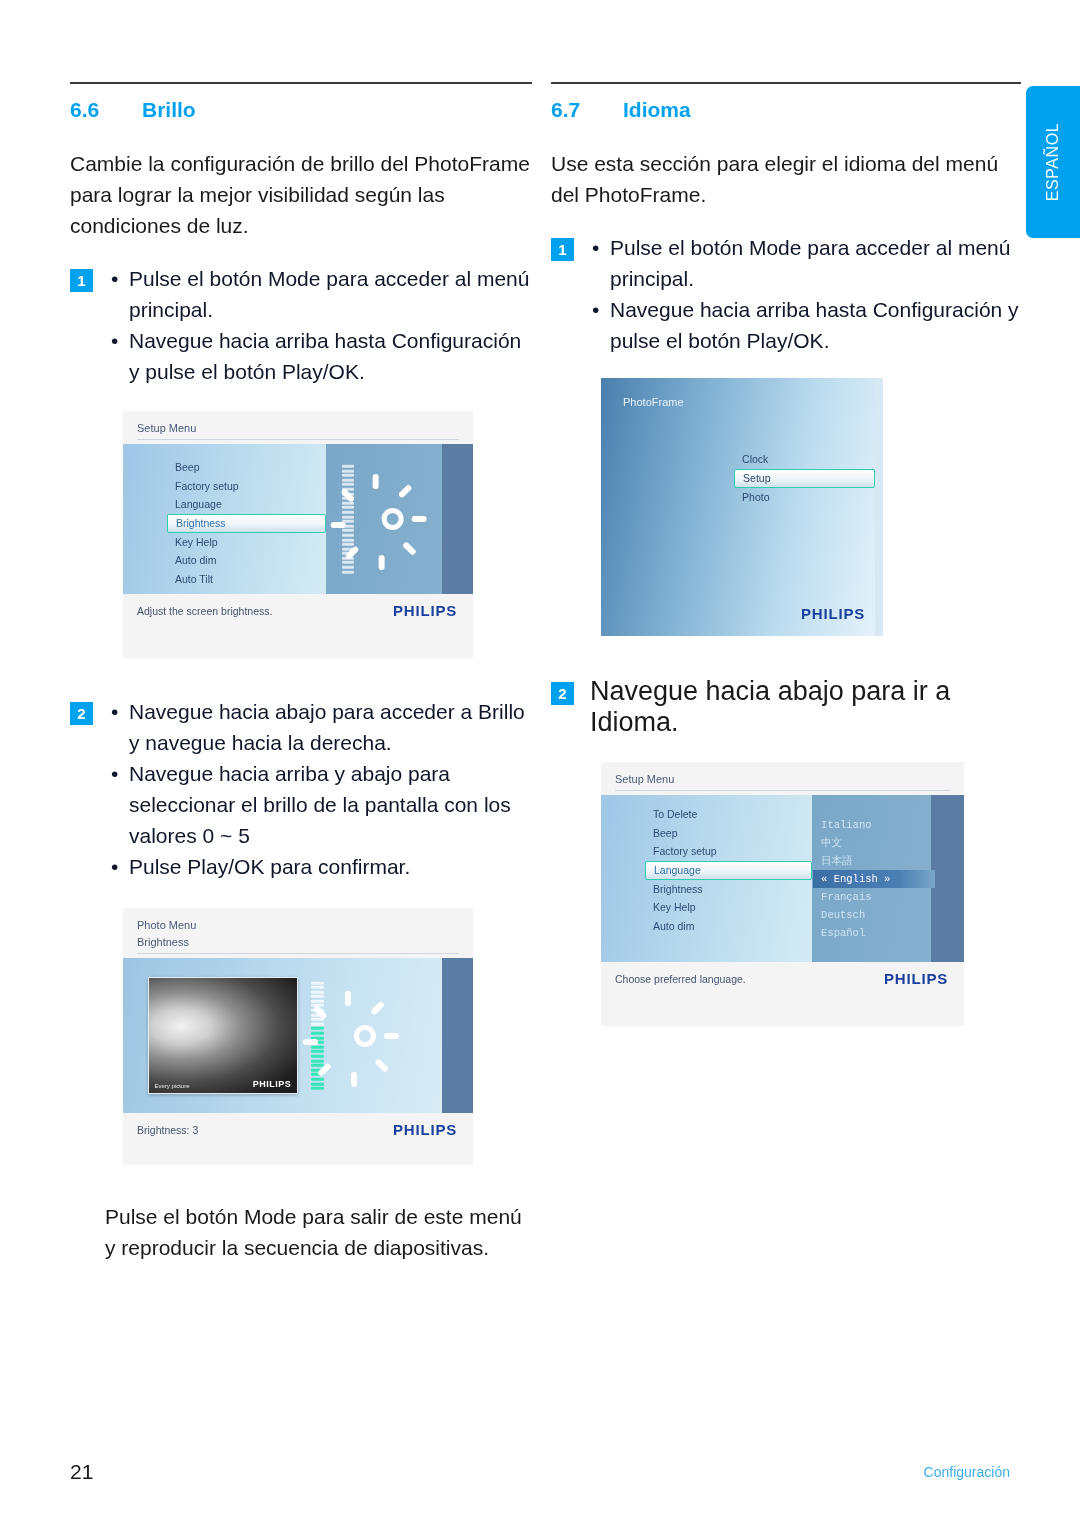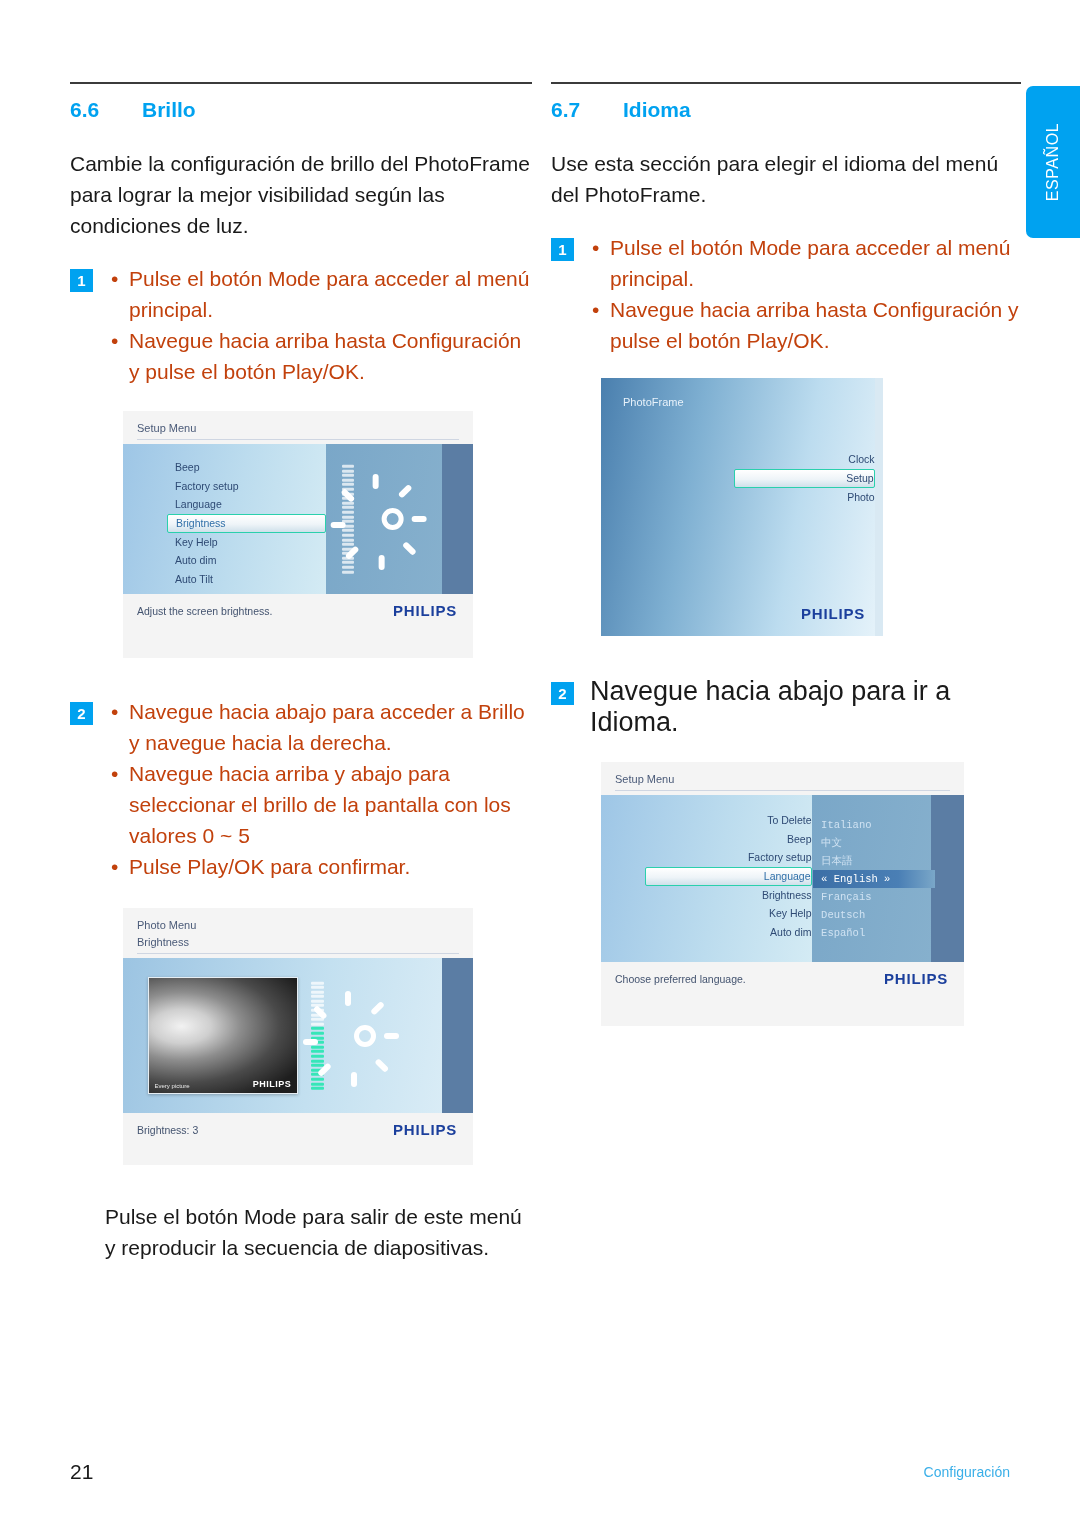--- a/index.html
+++ b/index.html
@@ -92,21 +92,21 @@
     margin-right: 16px;
   }
   .step-body { flex: 1 1 auto; }
 
   .bullets { list-style: none; }
   .bullets li {
     position: relative;
     padding-left: 20px;
     font-size: 21px;
     line-height: 31px;
-    color: #c2410c;
+    color: #0f172a;
   }
   .bullets li::before {
     content: "\2022";
     position: absolute;
     left: 2px;
     top: 0;
   }
   .plain-line {
     font-size: 27px;
     line-height: 31px;
@@ -247,21 +247,21 @@
     left: 22px; top: 18px;
     font-size: 11px;
     color: #e8f2fa;
   }
   .shot-main .mm {
     position: absolute;
     left: 49%;
     top: 72px;
     width: 46%;
   }
-  .shot-main .mm .menu-item { color: #2e4a74; text-align: right; }
+  .shot-main .mm .menu-item { color: #2e4a74; }
   .shot-main .edge {
     position: absolute;
     right: 0; top: 0; bottom: 0;
     width: 6px;
     background: #ffffff;
   }
   .shot-main .edge2 {
     position: absolute;
     right: 6px; top: 0; bottom: 0;
     width: 8px;
@@ -549,21 +549,21 @@
         <div class="plain-line">Navegue hacia abajo para ir a Idioma.</div>
       </div>
     </div>
 
     <div class="shot" style="width:363px; height:264px; margin:24px 0 0 50px;">
       <div class="shot-head">
         <div>Setup Menu</div>
         <div class="bar"></div>
       </div>
       <div class="shot-body" style="height:167px;">
-        <div class="pane-left" style="padding-top:16px;text-align:right;">
+        <div class="pane-left" style="padding-top:10px;">
           <div class="menu-item">To Delete</div>
           <div class="menu-item">Beep</div>
           <div class="menu-item">Factory setup</div>
           <div class="menu-item sel">Language</div>
           <div class="menu-item">Brightness</div>
           <div class="menu-item">Key Help</div>
           <div class="menu-item">Auto dim</div>
         </div>
         <div class="pane-mid">
           <div class="lang-list">

